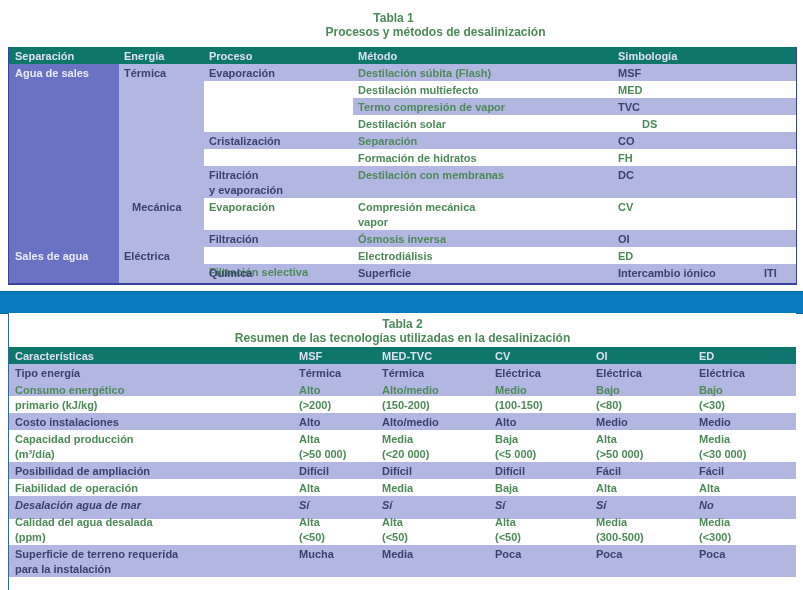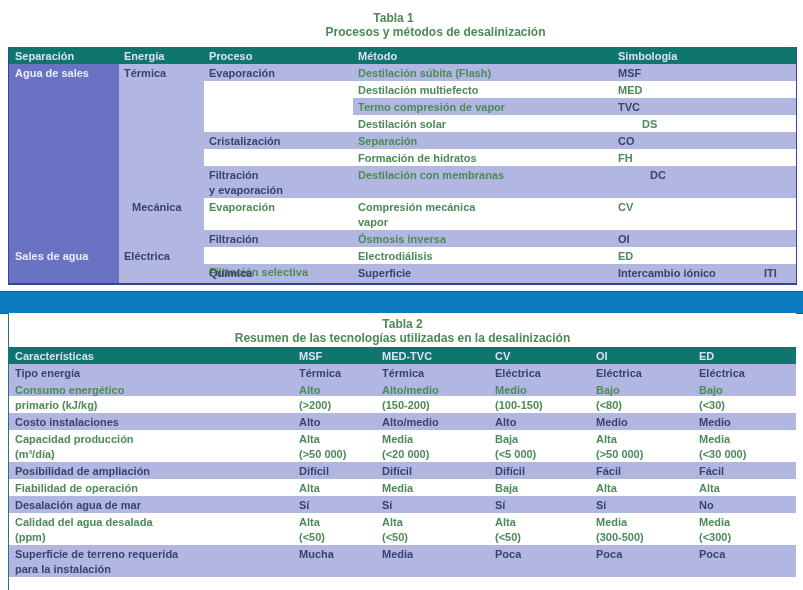--- a/index.html
+++ b/index.html
@@ -81,21 +81,21 @@
     <span class="cell navy t1c3" style="top:87px;">Cristalización</span>
     <span class="cell green t1c4" style="top:87px;">Separación</span>
     <span class="cell navy t1c5" style="top:87px;">CO</span>
 
     <span class="cell green t1c4" style="top:104px;">Formación de hidratos</span>
     <span class="cell green t1c5" style="top:104px;">FH</span>
 
     <span class="cell navy t1c3" style="top:121px;">Filtración
 y evaporación</span>
     <span class="cell green t1c4" style="top:121px;">Destilación con membranas</span>
-    <span class="cell navy t1c5" style="top:121px;margin-left:32px;">DC</span>
+    <span class="cell navy t1c5" style="top:121px;">DC</span>
 
     <span class="cell navy t1c2" style="top:153px;padding-left:8px;">Mecánica</span>
     <span class="cell green t1c3" style="top:153px;">Evaporación</span>
     <span class="cell green t1c4" style="top:153px;">Compresión mecánica
 vapor</span>
     <span class="cell green t1c5" style="top:153px;">CV</span>
 
     <span class="cell navy t1c3" style="top:185px;">Filtración</span>
     <span class="cell green t1c4" style="top:185px;">Ósmosis inversa</span>
     <span class="cell navy t1c5" style="top:185px;">OI</span>
@@ -179,21 +179,21 @@
       <span class="t2cell navy t2c6">Fácil</span>
     </div>
     <div class="t2row" style="top:166px;height:17px;">
       <span class="t2cell green t2c1">Fiabilidad de operación</span>
       <span class="t2cell green t2c2">Alta</span>
       <span class="t2cell green t2c3">Media</span>
       <span class="t2cell green t2c4">Baja</span>
       <span class="t2cell green t2c5">Alta</span>
       <span class="t2cell green t2c6">Alta</span>
     </div>
-    <div class="t2row bg-lav" style="top:183px;height:17px;">
+    <div class="t2row bg-lav" style="top:183px;height:23px;font-style:italic;">
       <span class="t2cell navy t2c1">Desalación agua de mar</span>
       <span class="t2cell navy t2c2">Sí</span>
       <span class="t2cell navy t2c3">Sí</span>
       <span class="t2cell navy t2c4">Sí</span>
       <span class="t2cell navy t2c5">Sí</span>
       <span class="t2cell navy t2c6">No</span>
     </div>
     <div class="t2row" style="top:200px;height:32px;">
       <span class="t2cell green t2c1">Calidad del agua desalada
 (ppm)</span>

